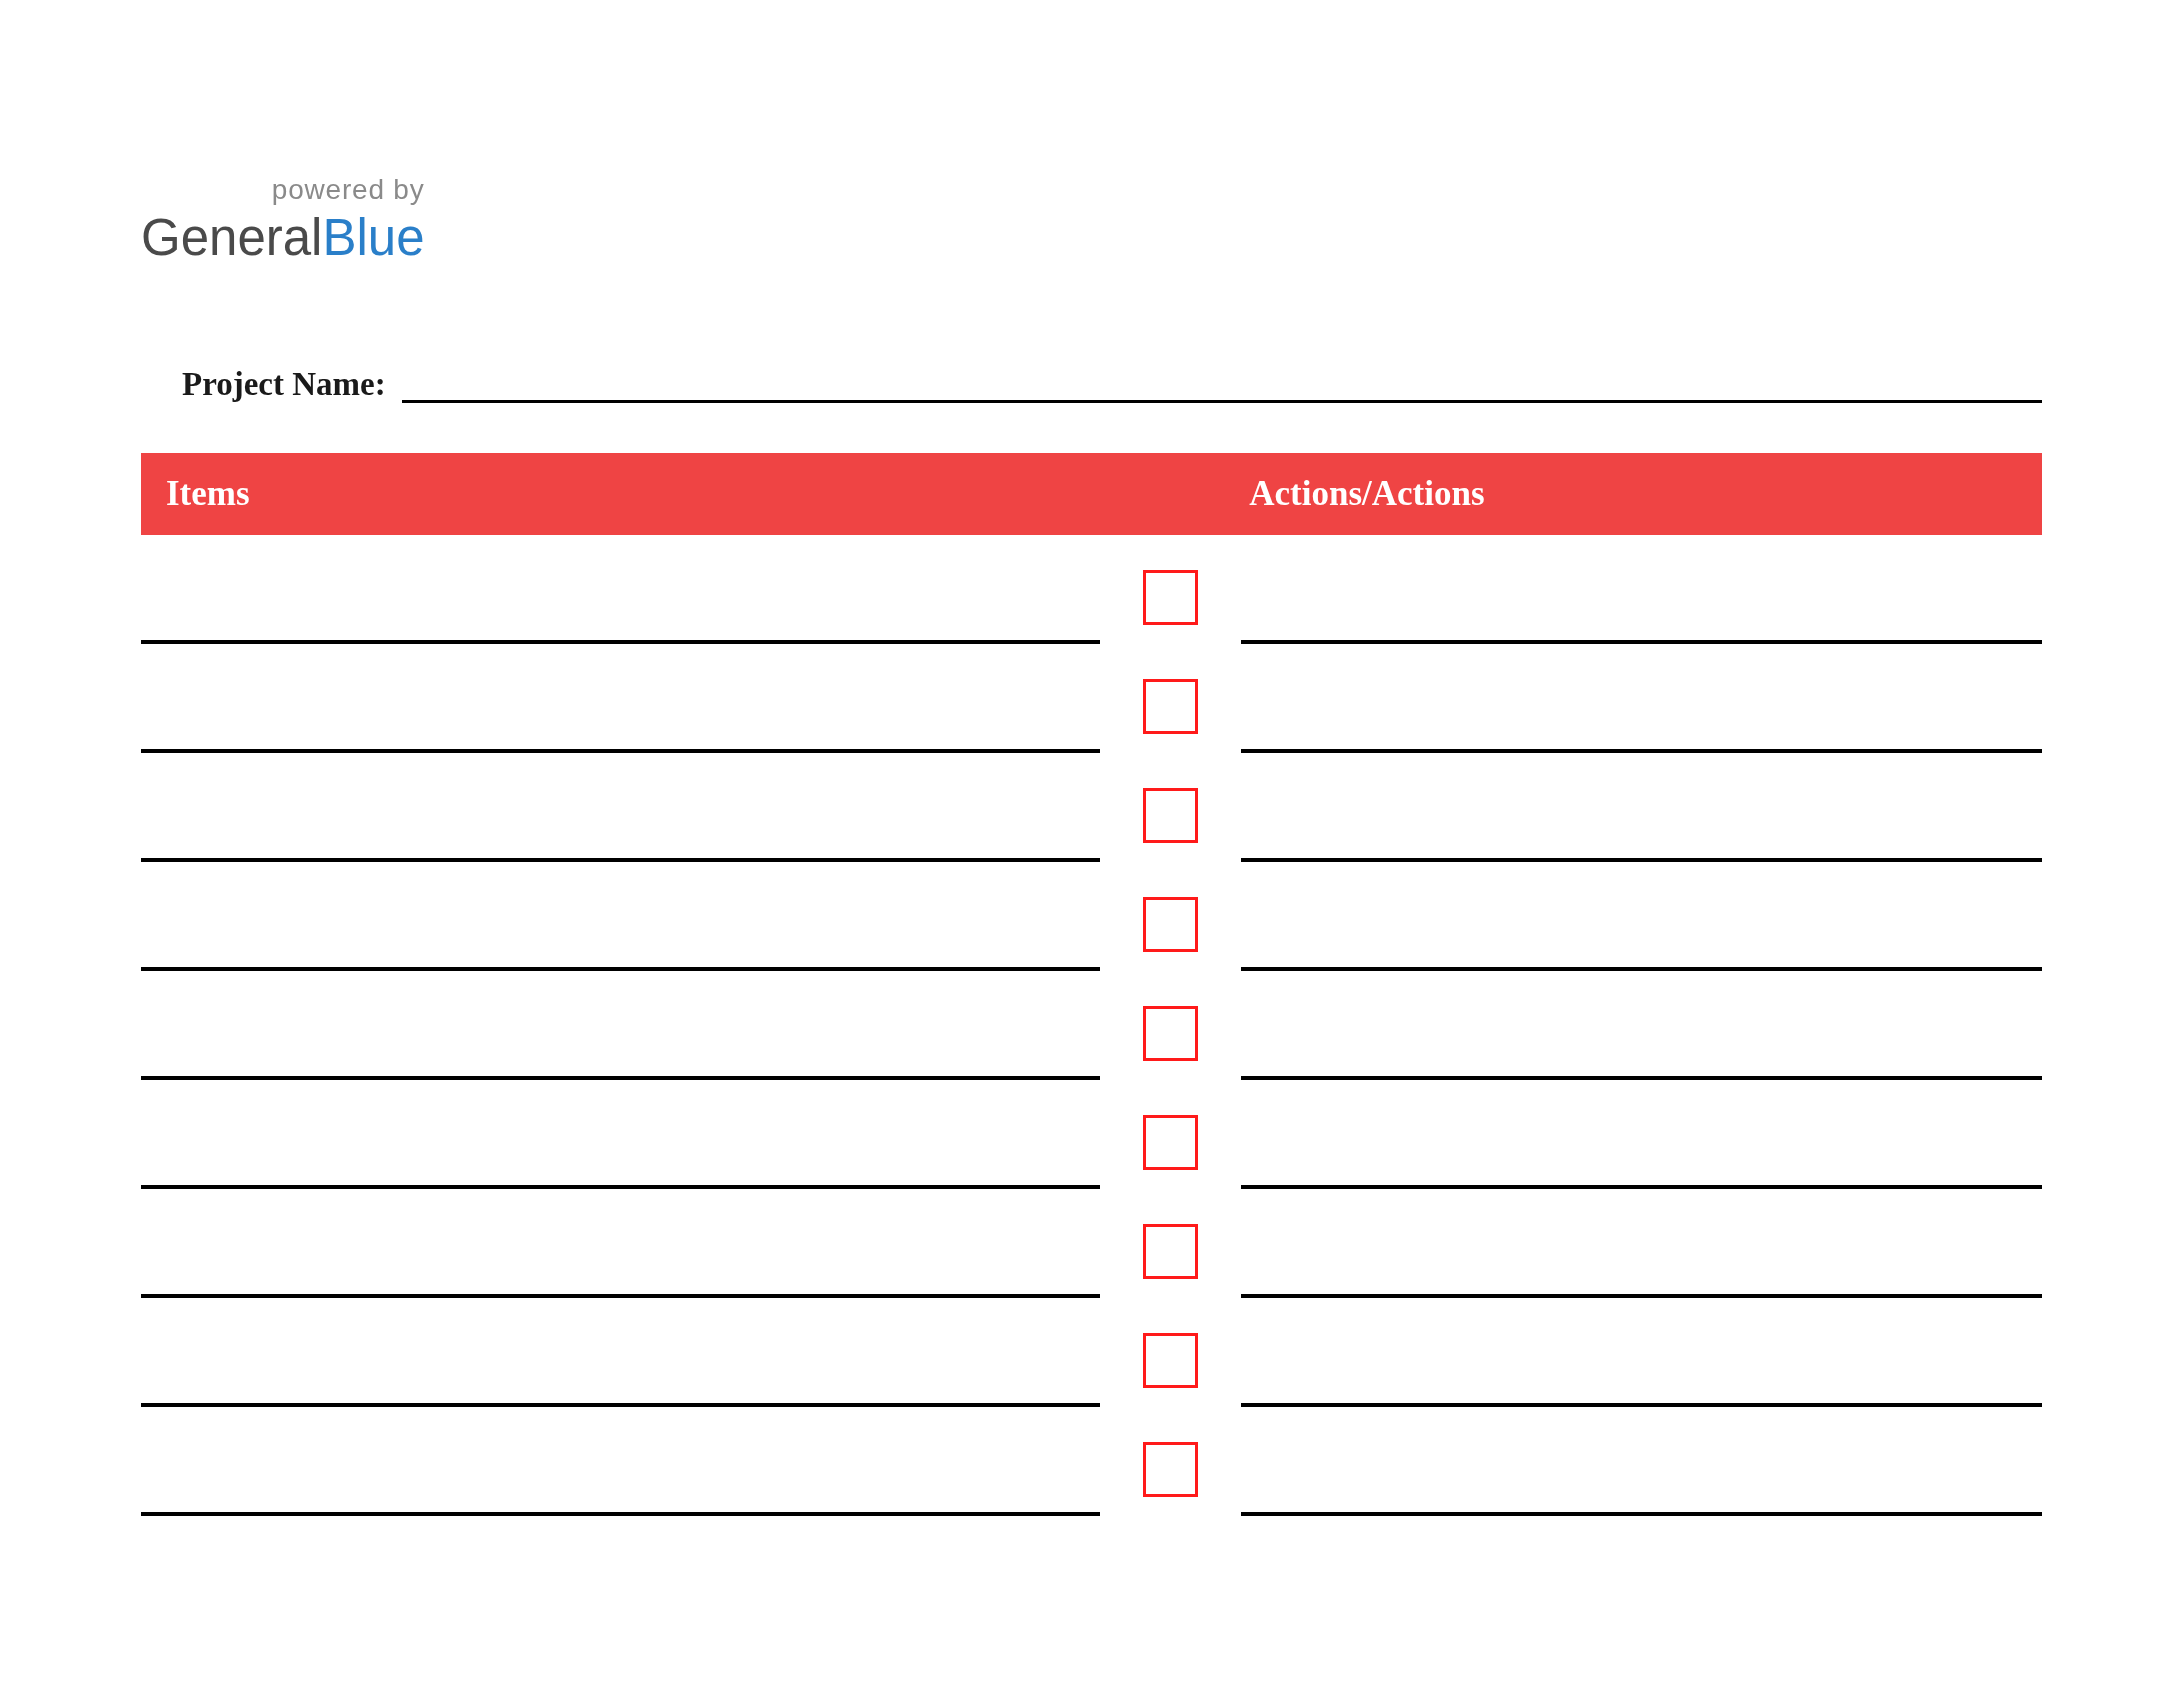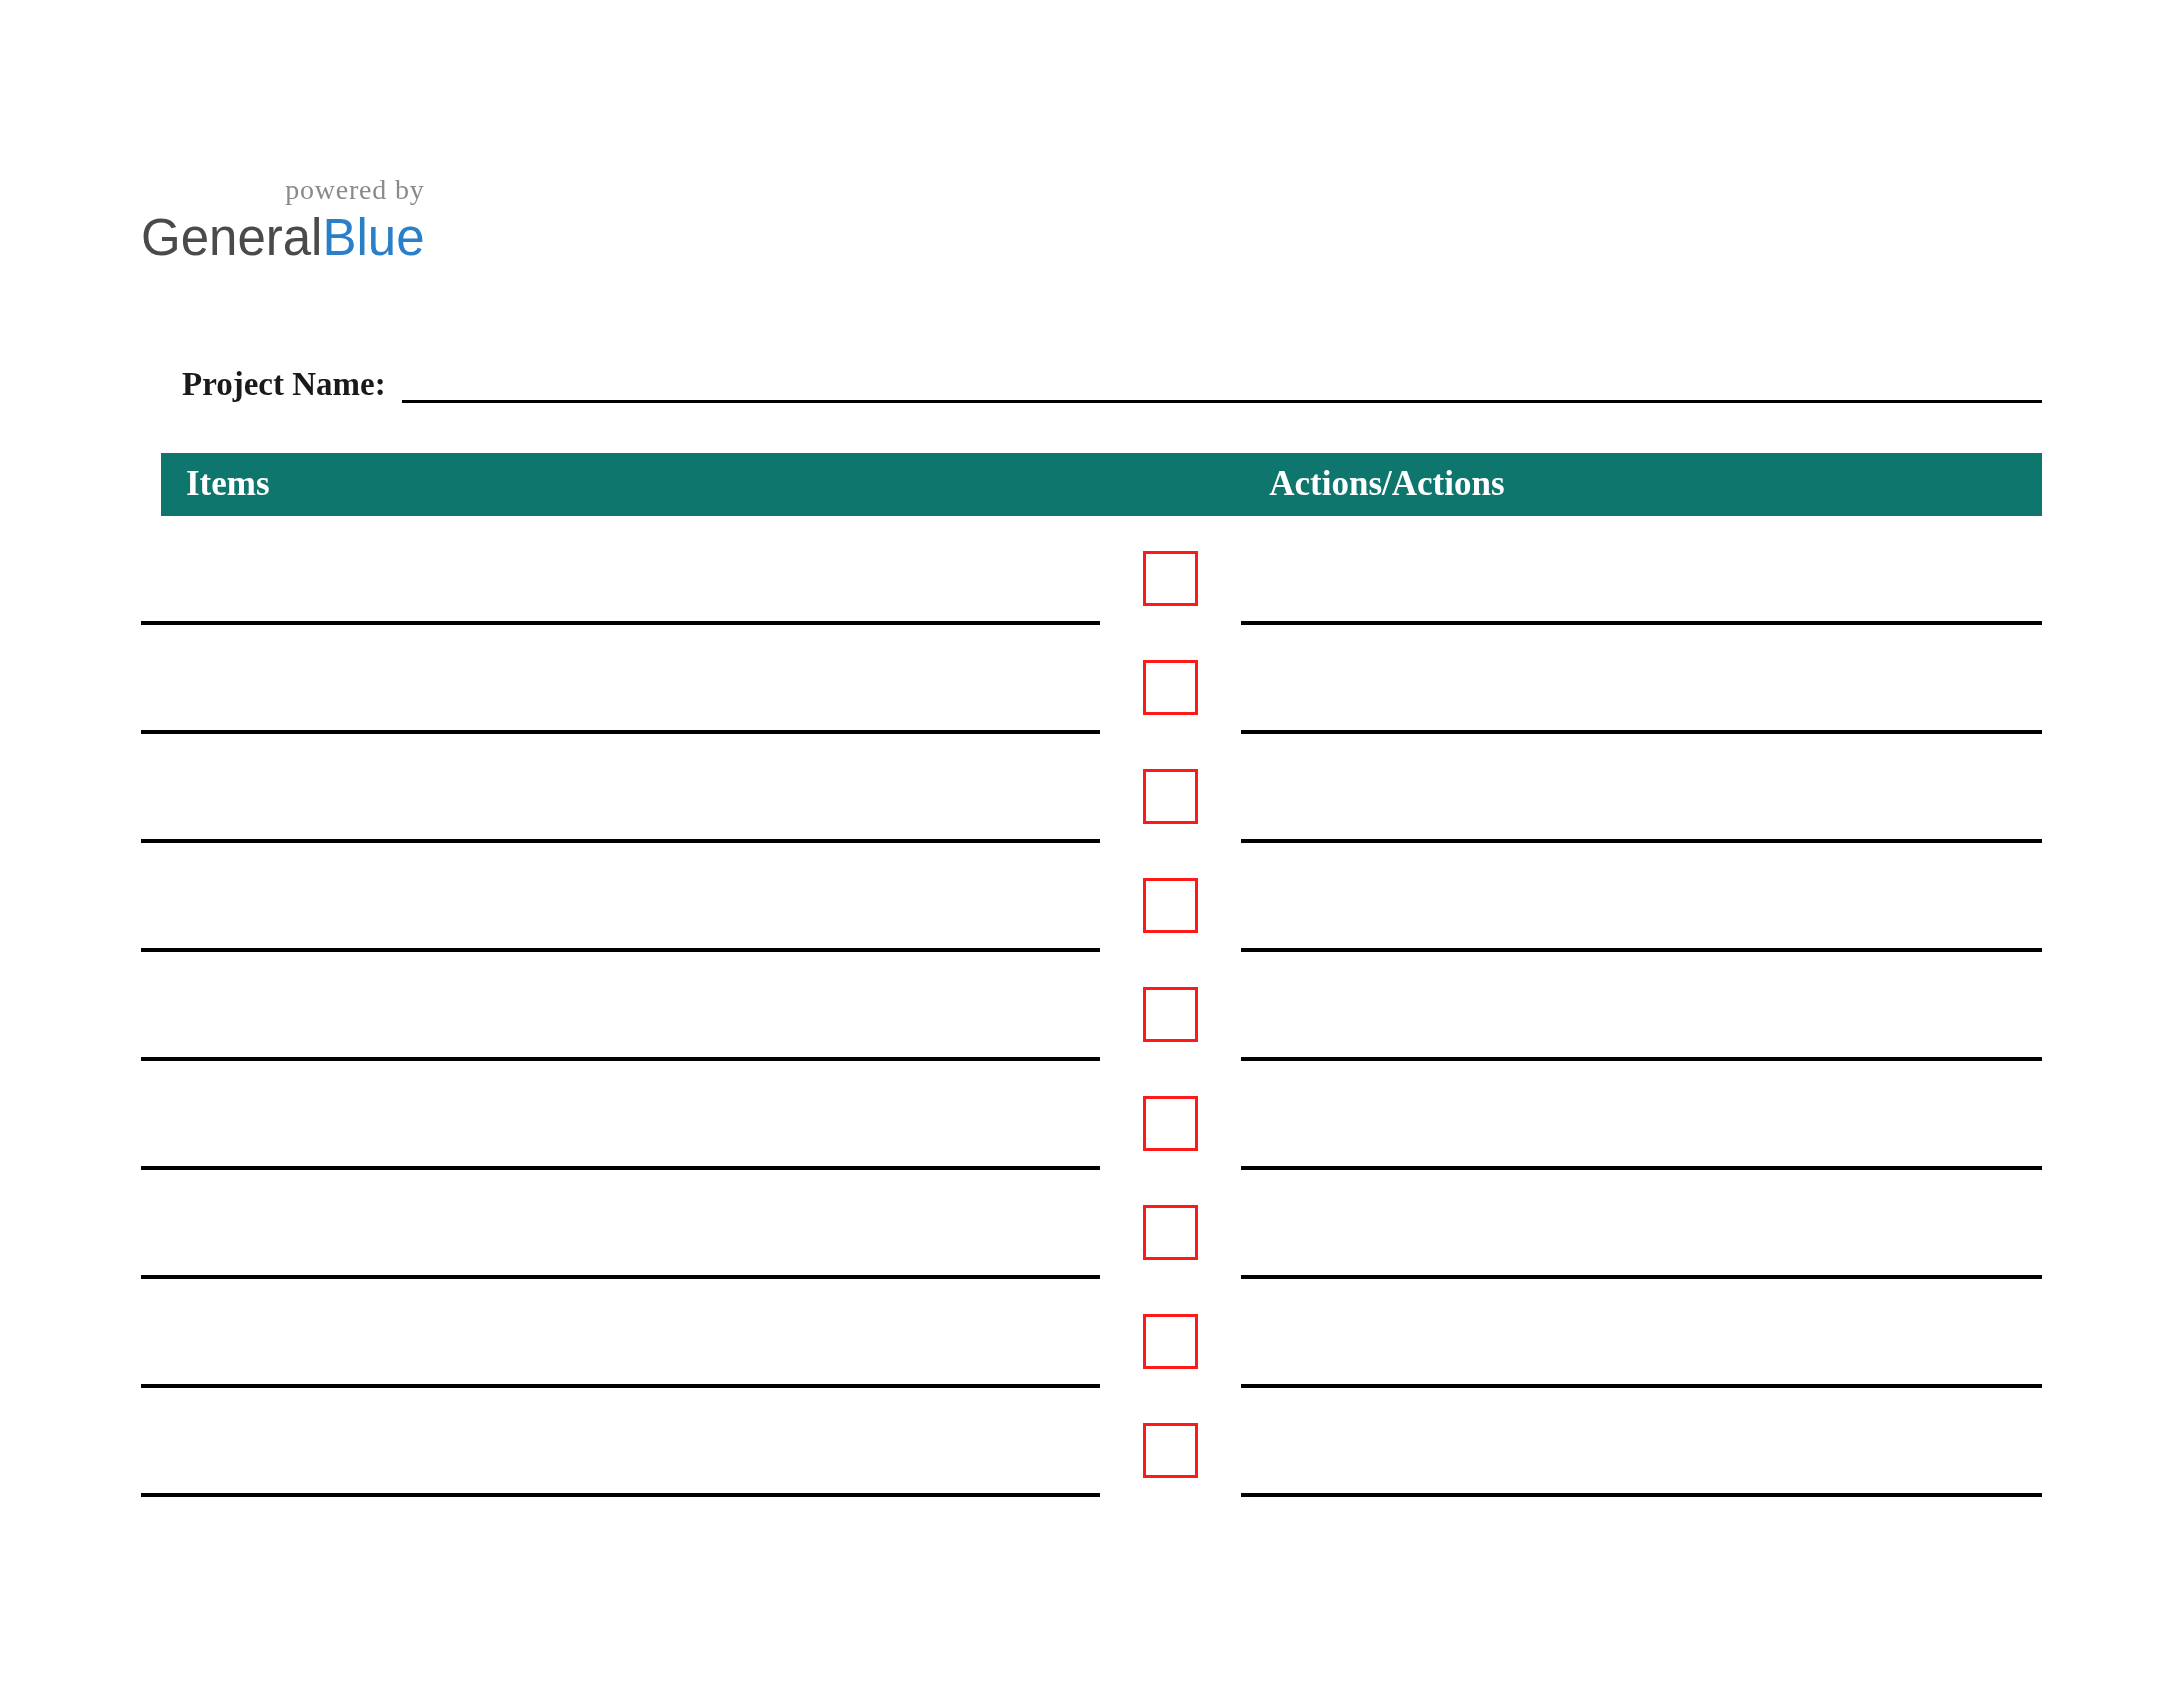--- a/index.html
+++ b/index.html
@@ -21,21 +21,21 @@
     color: #6b6b6b;
     letter-spacing: 0.8px;
     padding-top: 33px;
     padding-left: 41px;
   }
   .logo-block {
     text-align: right;
     padding-right: 16.5px;
   }
   .powered-by {
-    font-family: Liberation Serif, serif;
+    font-family: Liberation Sans, sans-serif;
     font-size: 28px;
     color: #8a8a8a;
     letter-spacing: 0.8px;
     margin-bottom: 1.7px;
   }
   .brand {
     font-family: Liberation Sans, sans-serif;
     font-size: 51px;
     font-weight: 400;
     color: #4a4a4a;
@@ -55,28 +55,27 @@
     white-space: nowrap;
     padding-right: 16.5px;
   }
   .project-name-line {
     flex: 1;
     border-bottom: 3.3px solid #000;
     height: 33px;
   }
   .table-header {
     display: flex;
-    background: #0f766e;
+    background: #ef4444;
     color: #ffffff;
     font-size: 35px;
     font-weight: bold;
     margin-top: 50px;
-    height: 63px;
+    height: 82px;
     align-items: center;
-    margin-left: 20px;
   }
   .col-items { width: 959px; padding-left: 25px; }
   .col-check { width: 141px; }
   .col-comments { flex: 1; padding-left: 8.3px; }
   .rows { margin-top: 0; }
   .row {
     display: flex;
     align-items: flex-end;
     height: 109px;
   }

